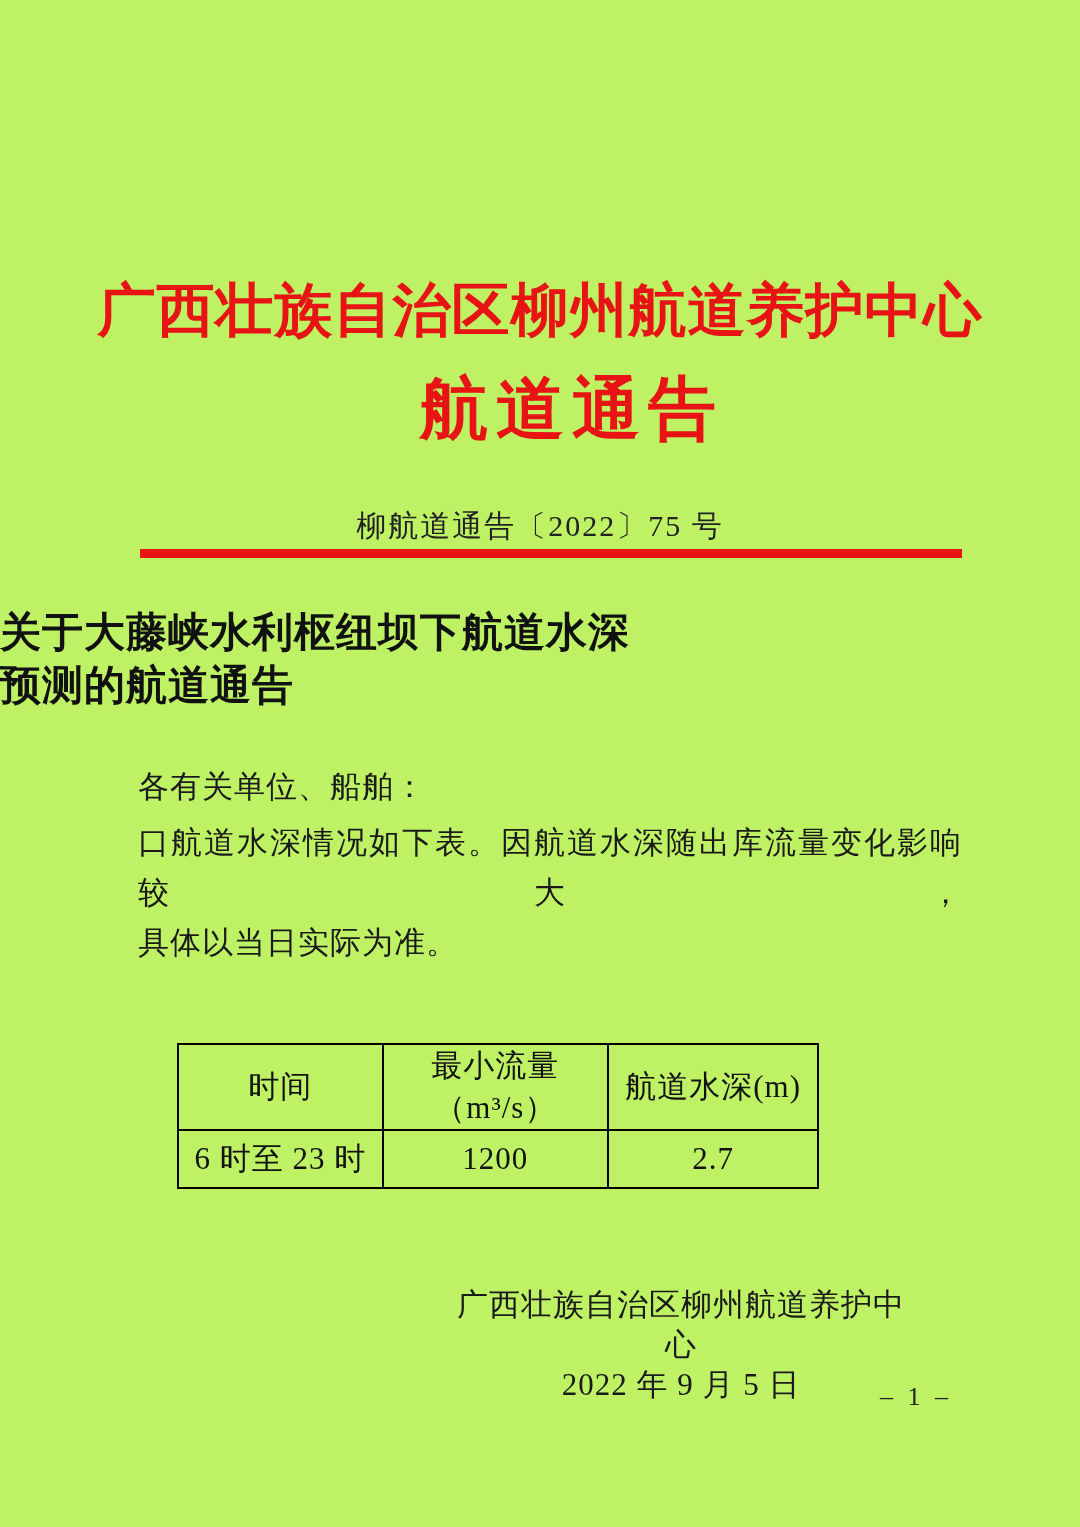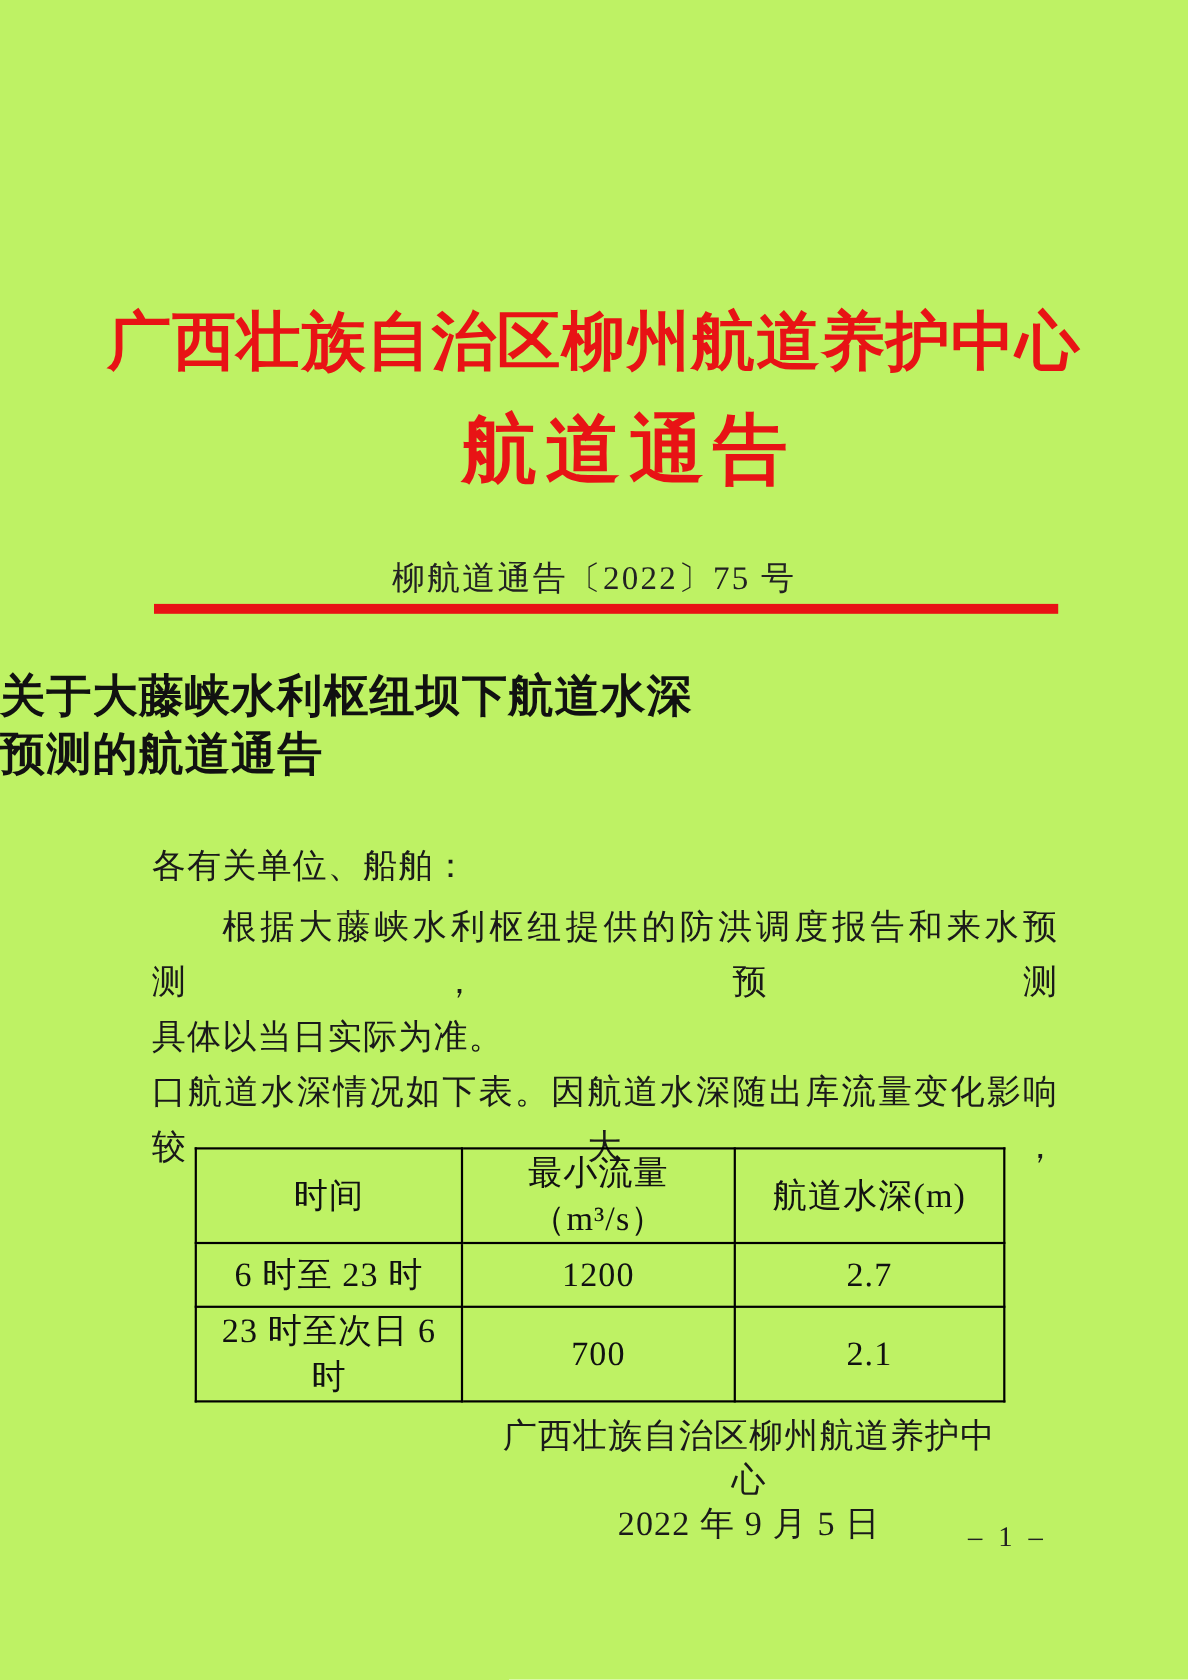--- a/index.html
+++ b/index.html
@@ -56,21 +56,21 @@
   .paragraph {
     position: absolute; top: 818px; left: 138px; right: 118px;
     font-size: 31px; line-height: 50px;
     letter-spacing: 1px;
   }
   .para-line { text-align: justify; text-align-last: justify; }
   .para-line.first { text-indent: 64px; }
   .para-line.last { text-align: left; text-align-last: left; }
   .notice-table {
     position: absolute; top: 1043px; left: 177px;
-    width: 737px;
+    width: 642px;
     border-collapse: collapse;
     font-size: 31px;
     text-align: center;
     color: #111111;
     padding-left: 44px;
   }
   .notice-table th, .notice-table td {
     border: 2px solid #000000;
     font-weight: 400;
     padding: 0 4px;
@@ -109,44 +109,38 @@
   <div class="red-rule"></div>
 
   <div class="subject-title">
     <div>关于大藤峡水利枢纽坝下航道水深</div>
     <div>预测的航道通告</div>
   </div>
 
   <div class="salutation">各有关单位、船舶：</div>
 
   <div class="paragraph">
-    <div class="para-line first">根据大藤峡水利枢纽提供的防洪调度报告和来水预测，预测</div>
+    <div class="para-line">口航道水深情况如下表。因航道水深随出库流量变化影响较大，</div>
     <div class="para-line last">具体以当日实际为准。</div>
-    <div class="para-line">口航道水深情况如下表。因航道水深随出库流量变化影响较大，</div>
   </div>
 
   <table class="notice-table">
     <thead>
       <tr>
         <th class="col-time">时间</th>
         <th class="col-flow">最小流量（m³/s）</th>
         <th class="col-depth">航道水深(m)</th>
       </tr>
     </thead>
     <tbody>
       <tr>
         <td>6 时至 23 时</td>
         <td>1200</td>
         <td>2.7</td>
       </tr>
-      <tr>
-        <td>23 时至次日 6 时</td>
-        <td>700</td>
-        <td>2.1</td>
-      </tr>
     </tbody>
   </table>
 
   <div class="signature-block">
     <div class="signature-org">广西壮族自治区柳州航道养护中心</div>
     <div class="signature-date">2022 年 9 月 5 日</div>
   </div>
 
   <div class="page-number">– 1 –</div>
 

